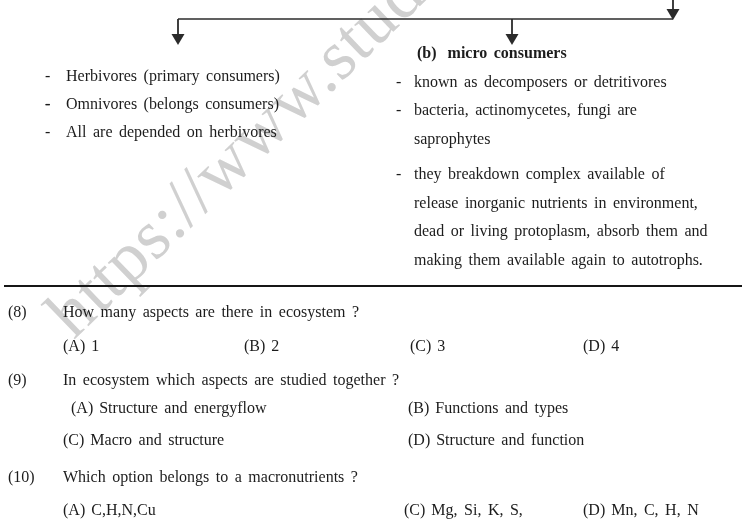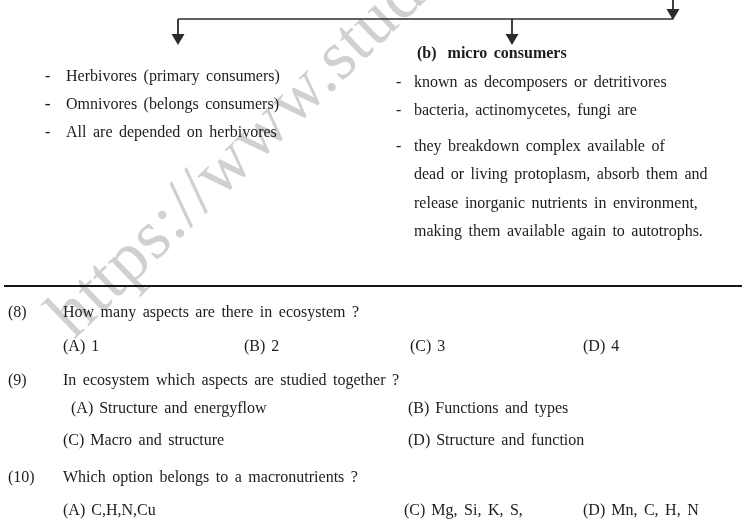--- a/index.html
+++ b/index.html
@@ -77,25 +77,26 @@
   <div class="col col-b">
     <div class="heading bold">
       <span class="label">(b)</span><span class="title">micro consumers</span>
     </div>
     <div class="item">
       <span class="dash">-</span><span>known as decomposers or detritivores</span>
     </div>
     <div class="item">
       <span class="dash">-</span><span>bacteria, actinomycetes, fungi are</span>
     </div>
+    <div class="cont">saprophytes</div>
     <div class="item gap">
       <span class="dash">-</span><span>they breakdown complex available of</span>
     </div>
+    <div class="cont">release inorganic nutrients in environment,</div>
     <div class="cont">dead or living protoplasm, absorb them and</div>
-    <div class="cont">release inorganic nutrients in environment,</div>
     <div class="cont">making them available again to autotrophs.</div>
   </div>
 
   <div class="rule"></div>
 
   <div>
     <span class="abs qnum" style="top:303px;">(8)</span>
     <span class="abs" style="left:63px;top:303px;">How many aspects are there in ecosystem ?</span>
     <span class="abs opt" style="left:63px;top:337px;"><span class="olabel">(A)</span><span>1</span></span>
     <span class="abs opt" style="left:244px;top:337px;"><span class="olabel">(B)</span><span>2</span></span>

